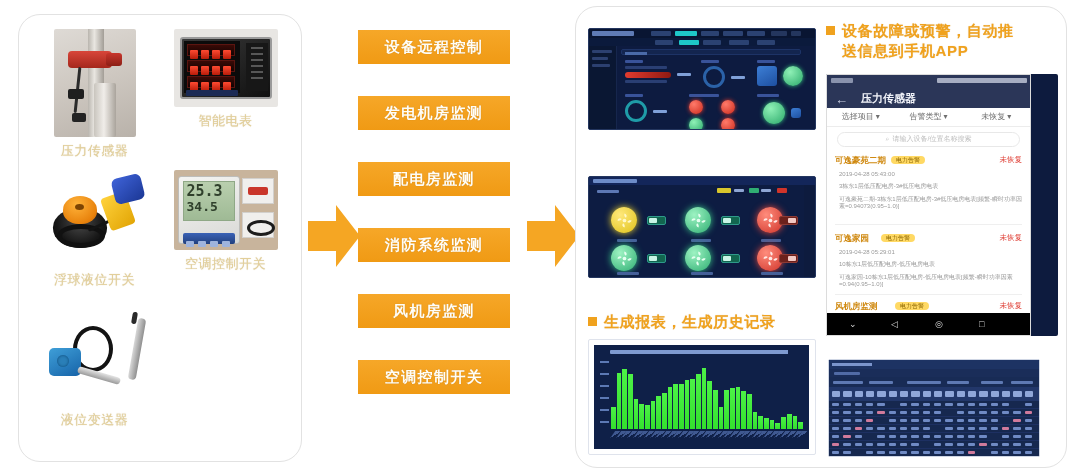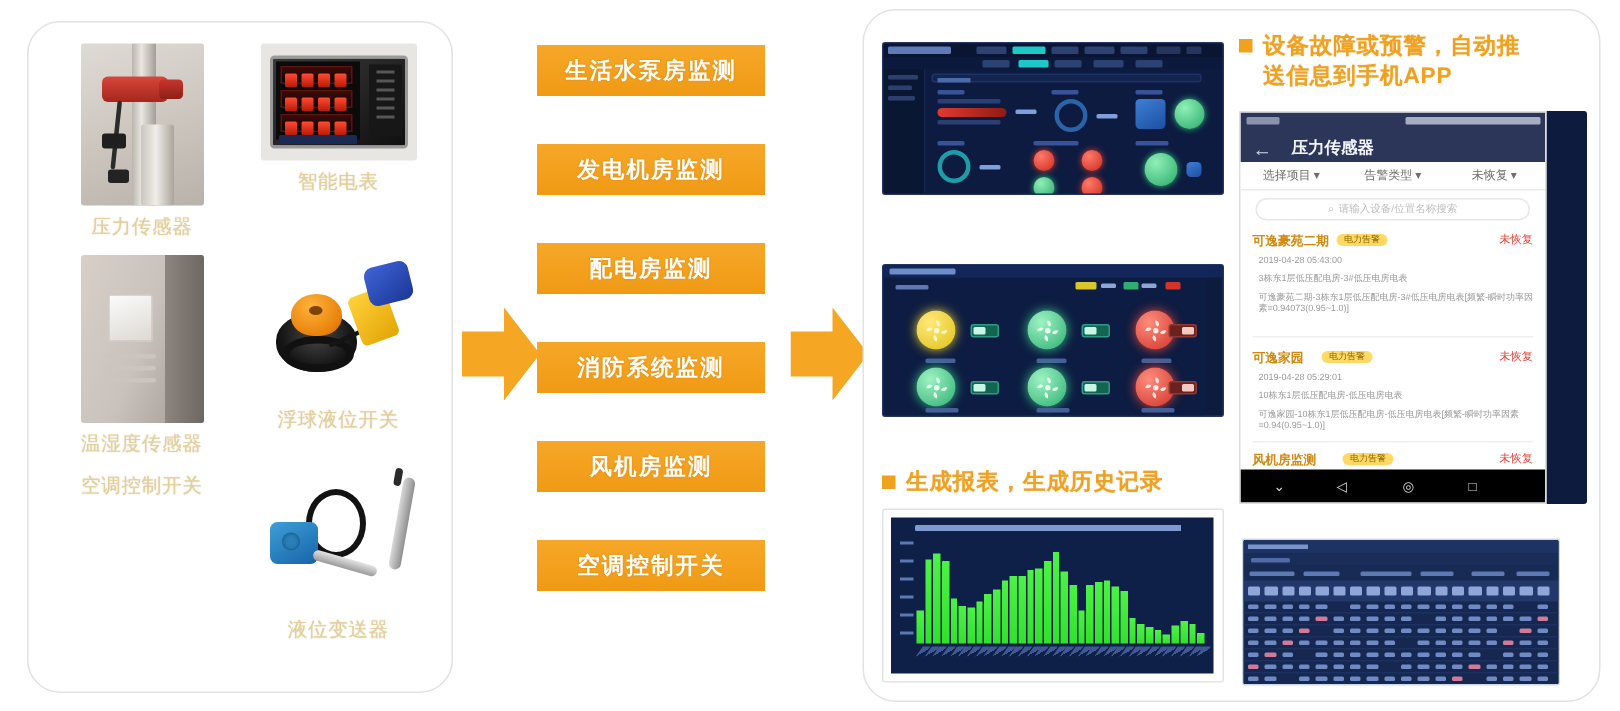--- a/index.html
+++ b/index.html
@@ -293,45 +293,44 @@
               <i></i>
               <i></i>
               <i></i>
               <i></i>
             </div>
           <div class="btns"></div>
         </div>
         <div class="sensor-cap">智能电表</div>
       </div>
 
-      <div class="sensor-cell">
-        <div class="sensor-img ph-th">
-          <div class="wall"></div>
-            <div class="box"></div>
-          <div class="v v1"></div>
-            <div class="v v2"></div>
-            <div class="v v3"></div>
-        </div>
-        <div class="sensor-cap">温湿度传感器</div>
-      </div>
 
       <div class="sensor-cell">
         <div class="sensor-img ph-float">
           <div class="coil"></div>
             <div class="coil2"></div>
           <div class="orange"></div>
             <div class="hole"></div>
           <div class="wire"></div>
             <div class="yel"></div>
             <div class="blue"></div>
         </div>
         <div class="sensor-cap">浮球液位开关</div>
       </div>
 
       <div class="sensor-cell">
+        <div class="sensor-img ph-ac">
+          <div class="dev"></div>
+            <div class="lcd"></div>
+          <div class="dg d1">25.3</div>
+            <div class="dg d2">34.5</div>
+          <div class="keys"><i></i><i></i><i></i><i></i></div>
+          <div class="tagA"></div>
+            <div class="tagB"></div>
+        </div>
         <div class="sensor-cap">空调控制开关</div>
       </div>
 
       <div class="sensor-cell">
         <div class="sensor-img ph-lt">
           <div class="loop"></div>
             <div class="blue"></div>
           <div class="probe1"></div>
             <div class="probe2"></div>
             <div class="tip"></div>
@@ -342,21 +341,21 @@
     </div>
   </div>
 
   <div class="arrow" style="left:308px; top:205px;">
     <svg width="52" height="62" viewBox="0 0 52 62" aria-hidden="true">
       <path d="M0 16 H28 V0 L52 31 L28 62 V46 H0 Z" fill="#f5a623"></path>
     </svg>
   </div>
 
   <div id="mid-col">
-    <div class="tag">生活水泵房监测</div>
+    <div class="tag">设备远程控制</div>
     <div class="tag">发电机房监测</div>
     <div class="tag">配电房监测</div>
     <div class="tag">消防系统监测</div>
     <div class="tag">风机房监测</div>
     <div class="tag">空调控制开关</div>
   </div>
 
   <div class="arrow" style="left:527px; top:205px;">
     <svg width="52" height="62" viewBox="0 0 52 62" aria-hidden="true">
       <path d="M0 16 H28 V0 L52 31 L28 62 V46 H0 Z" fill="#f5a623"></path>

